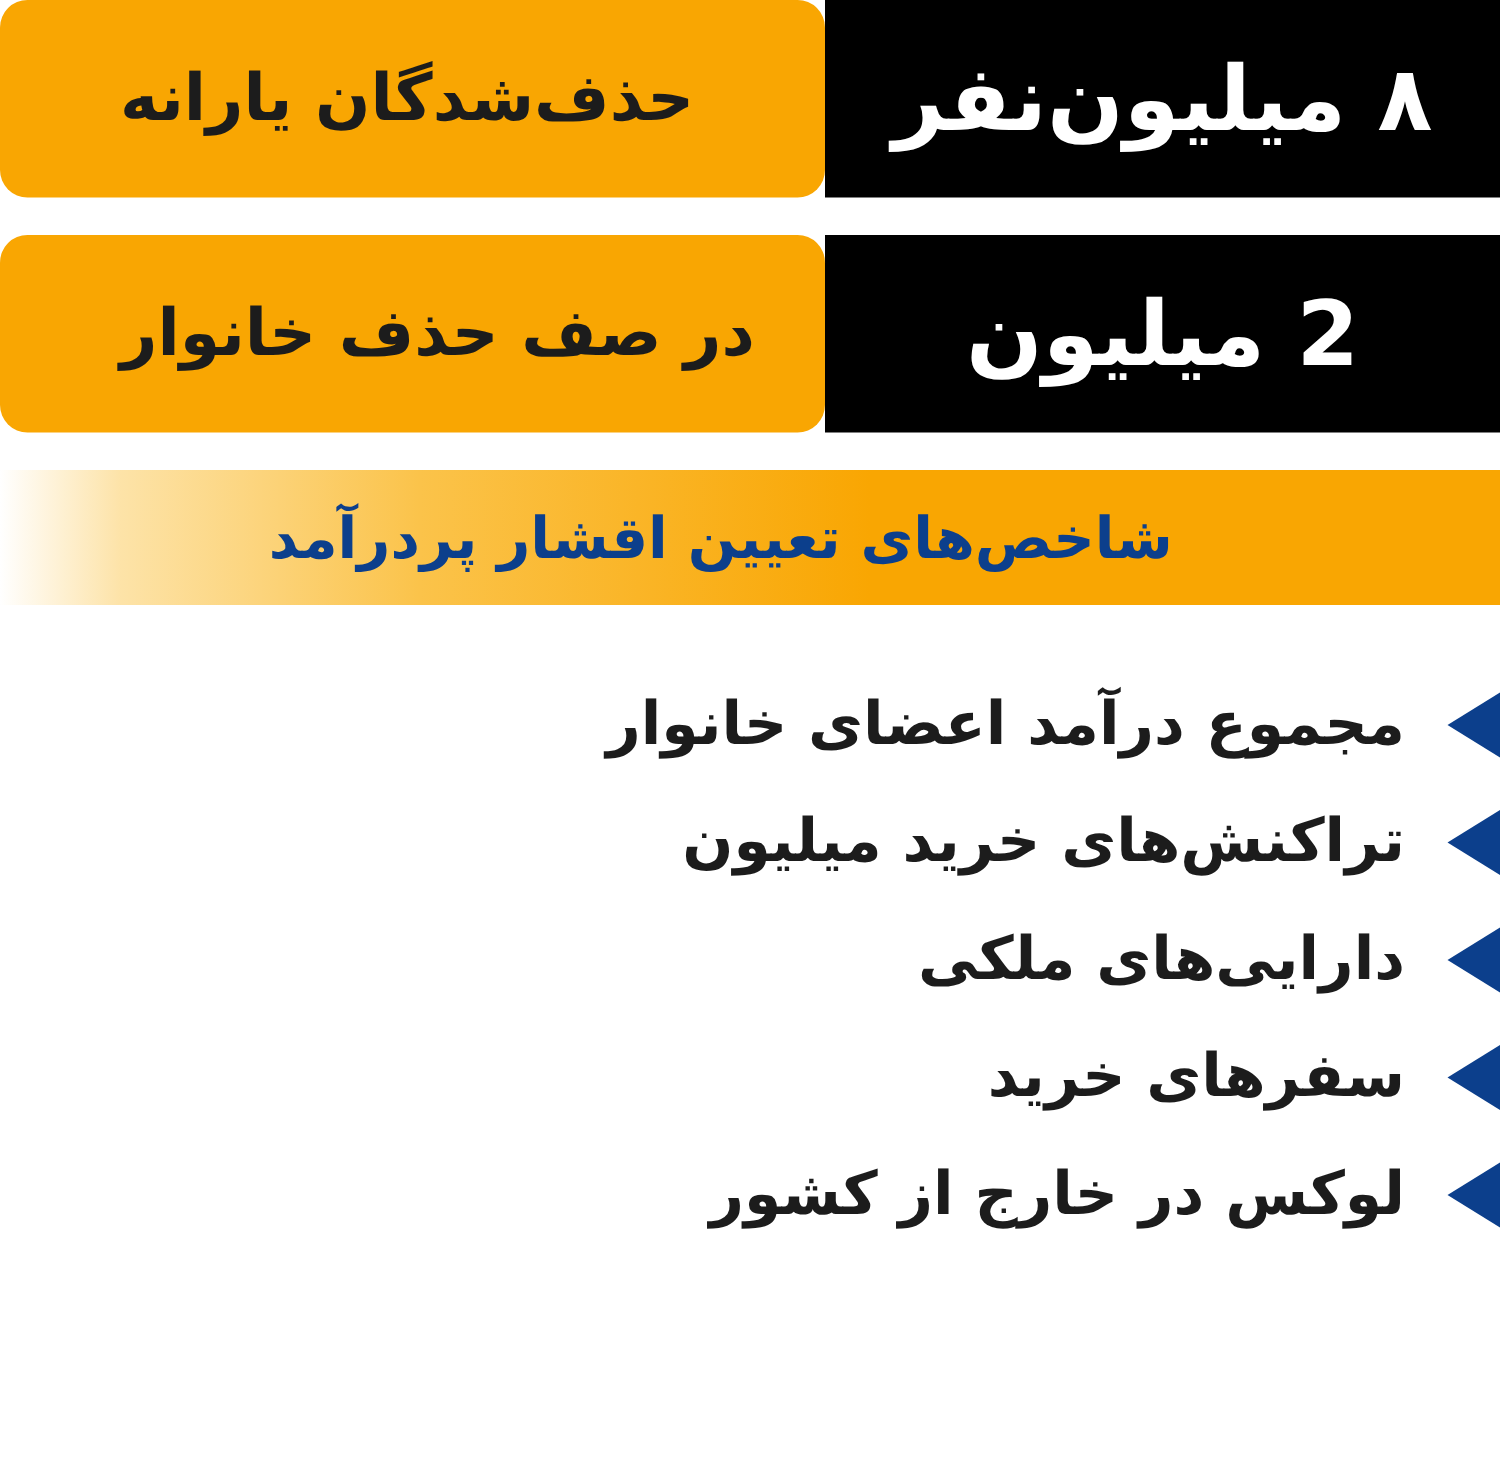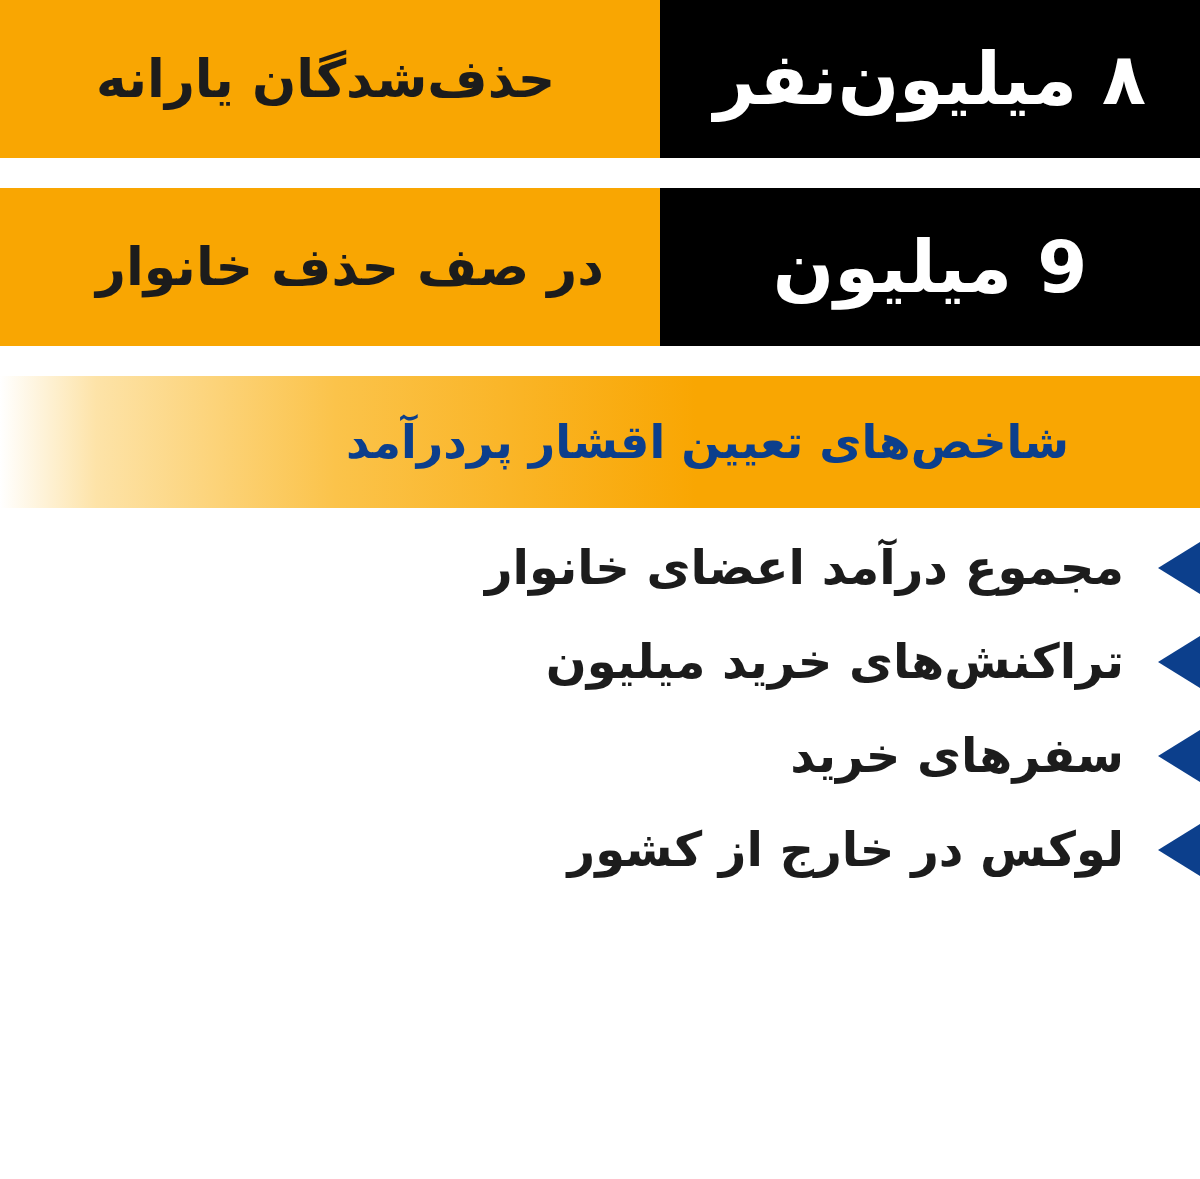--- a/index.html
+++ b/index.html
@@ -45,50 +45,51 @@
     flex: 1;
     background: #f9a602;
     color: #1c1c1c;
     display: flex;
     align-items: center;
     justify-content: flex-end;
     padding-left: 0;
     padding-right: 0;
     font-size: 52px;
     font-weight: bold;
+    border-radius: 22px;
   }
   .stat-row .stat-label span {
     padding-left: 96px;
   }
 
   .row-gap {
     height: 30px;
     background: #ffffff;
     width: 1200px;
   }
 
   
   .section-banner {
     width: 1200px;
-    height: 132px;
+    height: 108px;
     background: linear-gradient(to left, #f9a602 0%, #f9a602 42%, #fbc34a 72%, #fde3a8 92%, #ffffff 100%);
     display: flex;
     align-items: center;
-    justify-content: center;
+    justify-content: flex-end;
   }
   .section-banner .banner-text {
     color: #0c3f8c;
     font-size: 46px;
     font-weight: bold;
     padding-left: 215px;
   }
 
   
   .bullet-list {
-    margin-top: 24px;
+    margin-top: 60px;
     display: flex;
     flex-direction: column;
     gap: 22px;
   }
   .bullet-item {
     display: flex;
     flex-direction: row;
     align-items: center;
     justify-content: flex-start;
     height: 72px;
@@ -128,21 +129,21 @@
   <div class="stat-row">
     <div class="stat-value">۸ میلیون‌نفر</div>
     <div class="stat-label">
       <span>حذف‌شدگان یارانه</span>
     </div>
   </div>
 
   <div class="row-gap"></div>
 
   <div class="stat-row">
-    <div class="stat-value">9 میلیون</div>
+    <div class="stat-value">2 میلیون</div>
     <div class="stat-label">
       <span>در صف حذف خانوار</span>
     </div>
   </div>
 
   <div class="row-gap"></div>
 
   <div class="section-banner">
     <div class="banner-text">شاخص‌های تعیین اقشار پردرآمد</div>
   </div>
@@ -152,20 +153,24 @@
     <div class="bullet-item">
       <div class="bullet-marker"></div>
       <div class="bullet-text">مجموع درآمد اعضای خانوار</div>
     </div>
 
     <div class="bullet-item">
       <div class="bullet-marker"></div>
       <div class="bullet-text">تراکنش‌های خرید میلیون</div>
     </div>
 
+    <div class="bullet-item">
+      <div class="bullet-marker"></div>
+      <div class="bullet-text">دارایی‌های ملکی</div>
+    </div>
 
 
     <div class="bullet-item">
       <div class="bullet-marker"></div>
       <div class="bullet-text">سفرهای خرید</div>
     </div>
 
     <div class="bullet-item">
       <div class="bullet-marker"></div>
       <div class="bullet-text">لوکس در خارج از کشور</div>

